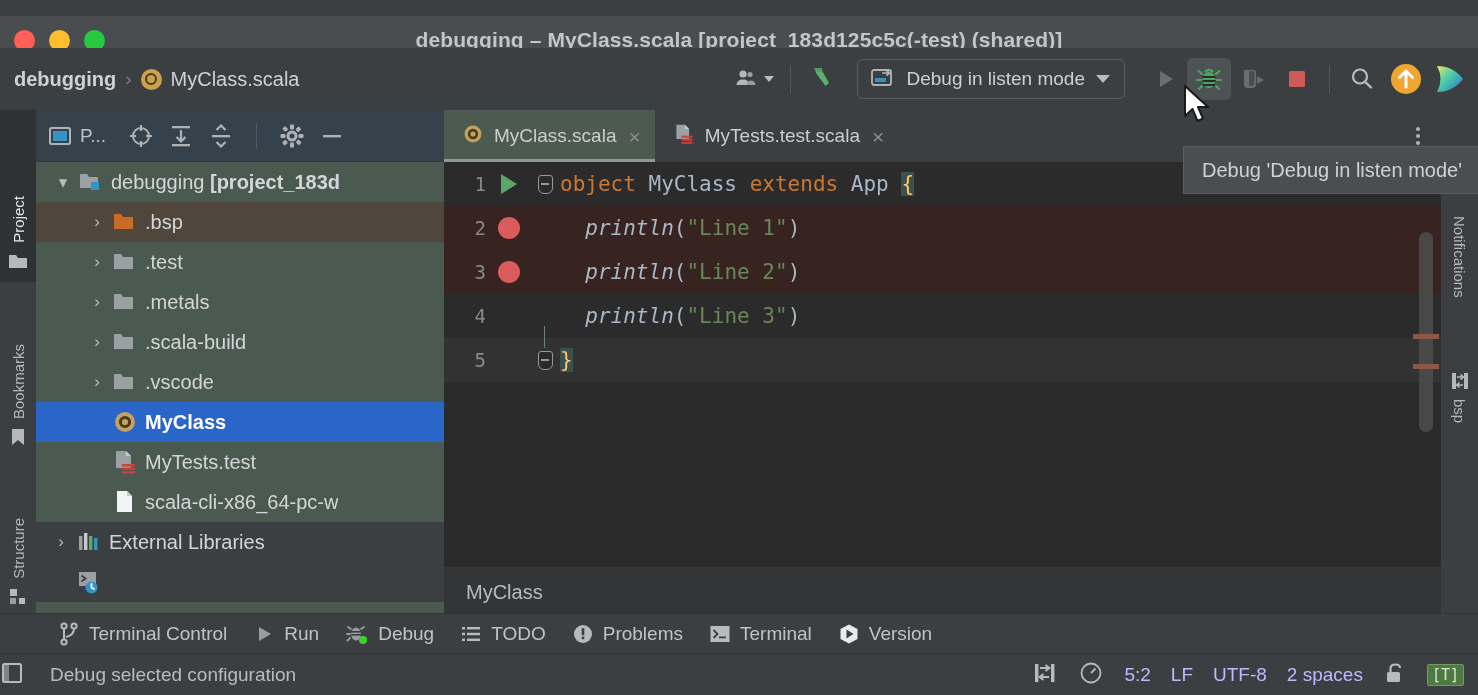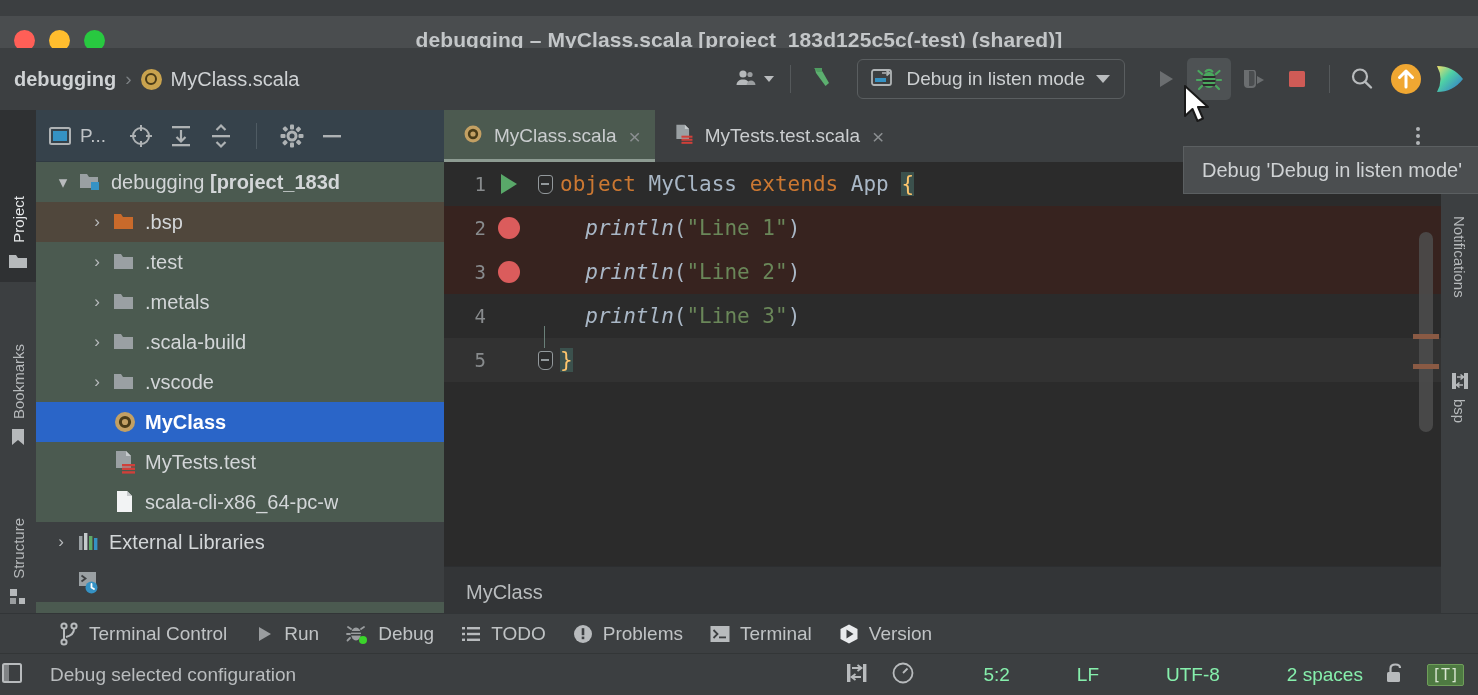--- a/index.html
+++ b/index.html
@@ -255,21 +255,21 @@
     position: absolute; left: 0; bottom: 0; width: 1478px; height: 42px;
     background: #3c3f41; display: flex; align-items: center;
     border-top: 1px solid #333637;
   }
   .sb-left { display: flex; align-items: center; gap: 24px; }
   .sb-msg { font-size: 19px; color: #b9bcbe; }
   .sb-right {
     margin-left: auto; display: flex; align-items: center;
     gap: 20px; padding-right: 14px;
   }
-  .sb-item { font-size: 19px; color: #86efac; margin-left: 47px; }
+  .sb-item { font-size: 19px; color: #c4b5fd; }
   .sb-typo {
     border: 1.5px solid #6f9e5a; background: #4e7a42; color: #d9e6d2;
     font-size: 15px; padding: 1px 4px; border-radius: 2px;
     font-family: "DejaVu Sans Mono", monospace;
   }
 </style>
 </head>
 <body>
 
 <div id="app">

